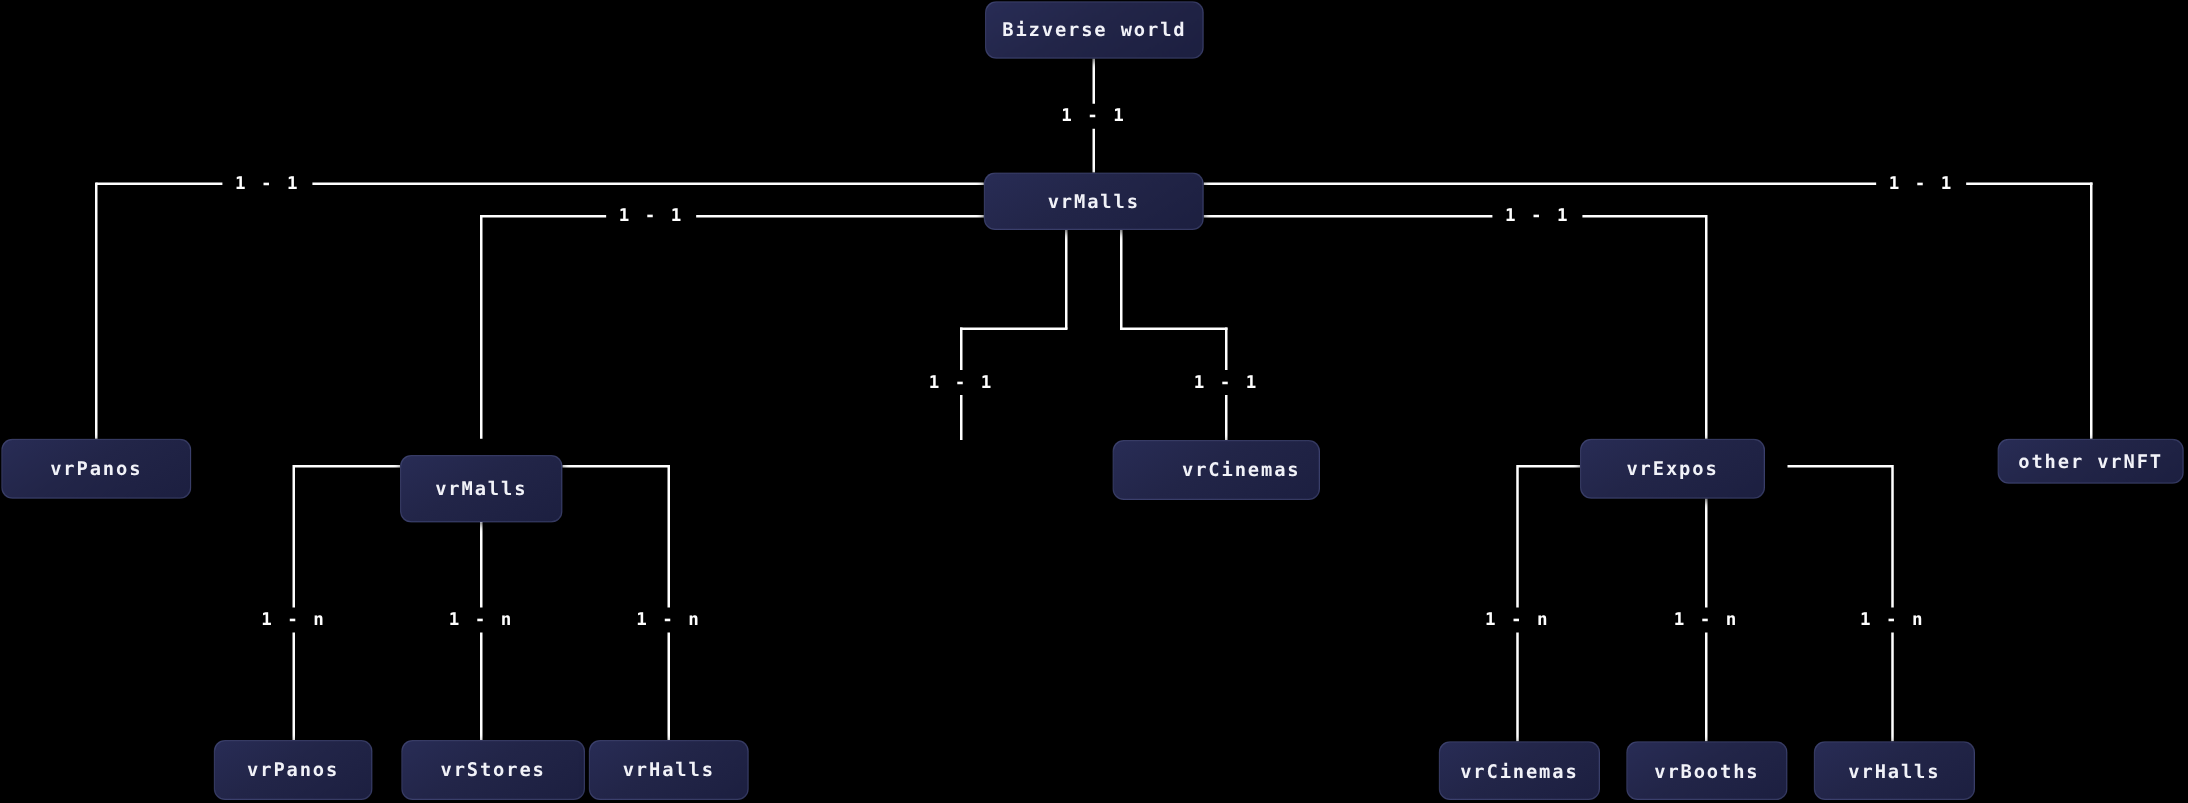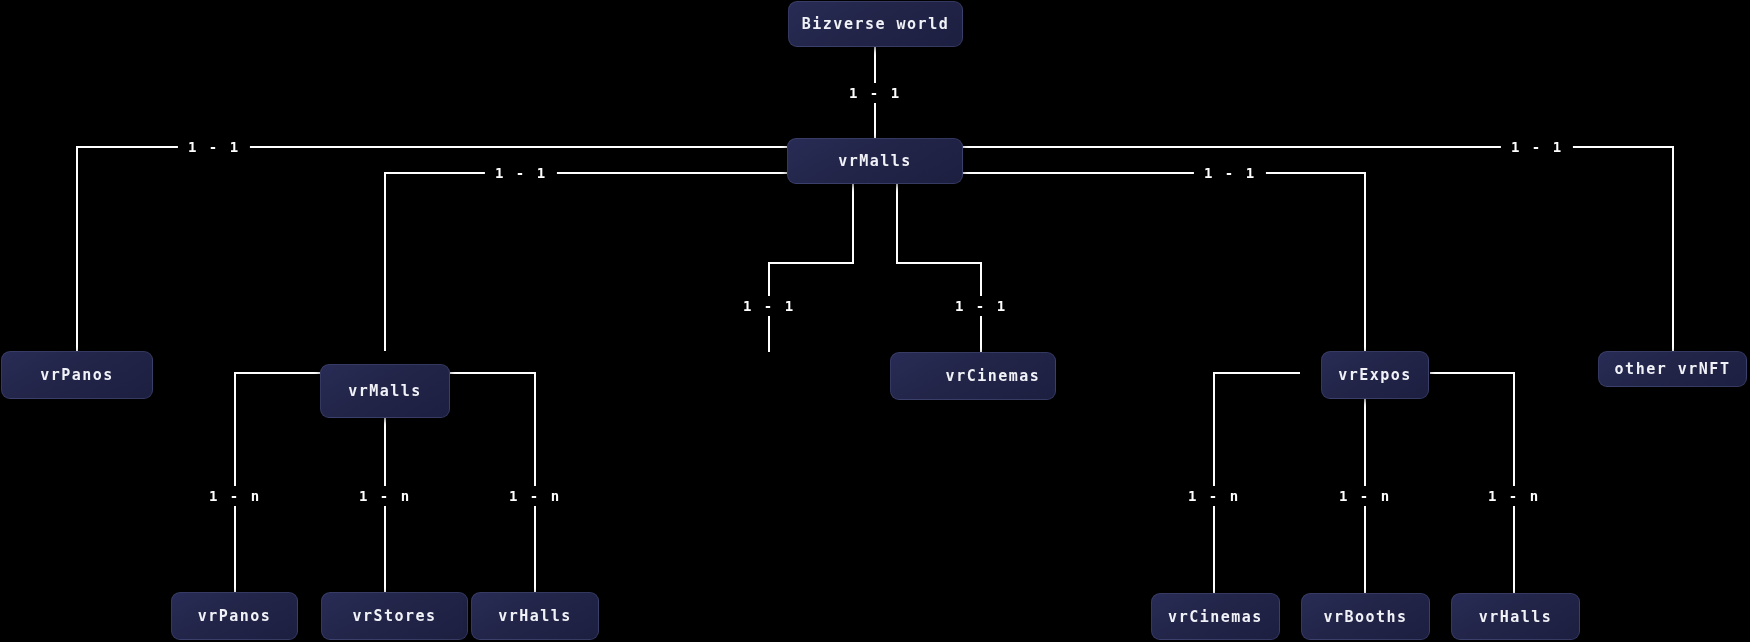--- a/index.html
+++ b/index.html
@@ -111,21 +111,21 @@
   <div class="edge-label" style="left:535px; top:496px;">1 - n</div>
   <div class="edge-label" style="left:1214px; top:496px;">1 - n</div>
   <div class="edge-label" style="left:1365px; top:496px;">1 - n</div>
   <div class="edge-label" style="left:1514px; top:496px;">1 - n</div>
 
   <div class="node" style="left:788px; top:1px; width:175px; height:46px;">Bizverse world</div>
   <div class="node" style="left:787px; top:138px; width:176px; height:46px;">vrMalls</div>
   <div class="node" style="left:1px; top:351px; width:152px; height:48px;">vrPanos</div>
   <div class="node" style="left:320px; top:364px; width:130px; height:54px;">vrMalls</div>
   <div class="node" style="left:890px; top:352px; width:166px; height:48px;padding-left:40px;">vrCinemas</div>
-  <div class="node" style="left:1321px; top:351px; width:108px; height:48px;">vrExpos</div>
+  <div class="node" style="left:1264px; top:351px; width:148px; height:48px;">vrExpos</div>
   <div class="node" style="left:1598px; top:351px; width:149px; height:36px;">other vrNFT</div>
   <div class="node" style="left:171px; top:592px; width:127px; height:48px;">vrPanos</div>
   <div class="node" style="left:321px; top:592px; width:147px; height:48px;">vrStores</div>
   <div class="node" style="left:471px; top:592px; width:128px; height:48px;">vrHalls</div>
   <div class="node" style="left:1151px; top:593px; width:129px; height:47px;">vrCinemas</div>
   <div class="node" style="left:1301px; top:593px; width:129px; height:47px;">vrBooths</div>
   <div class="node" style="left:1451px; top:593px; width:129px; height:47px;">vrHalls</div>
 
 </div>
 

